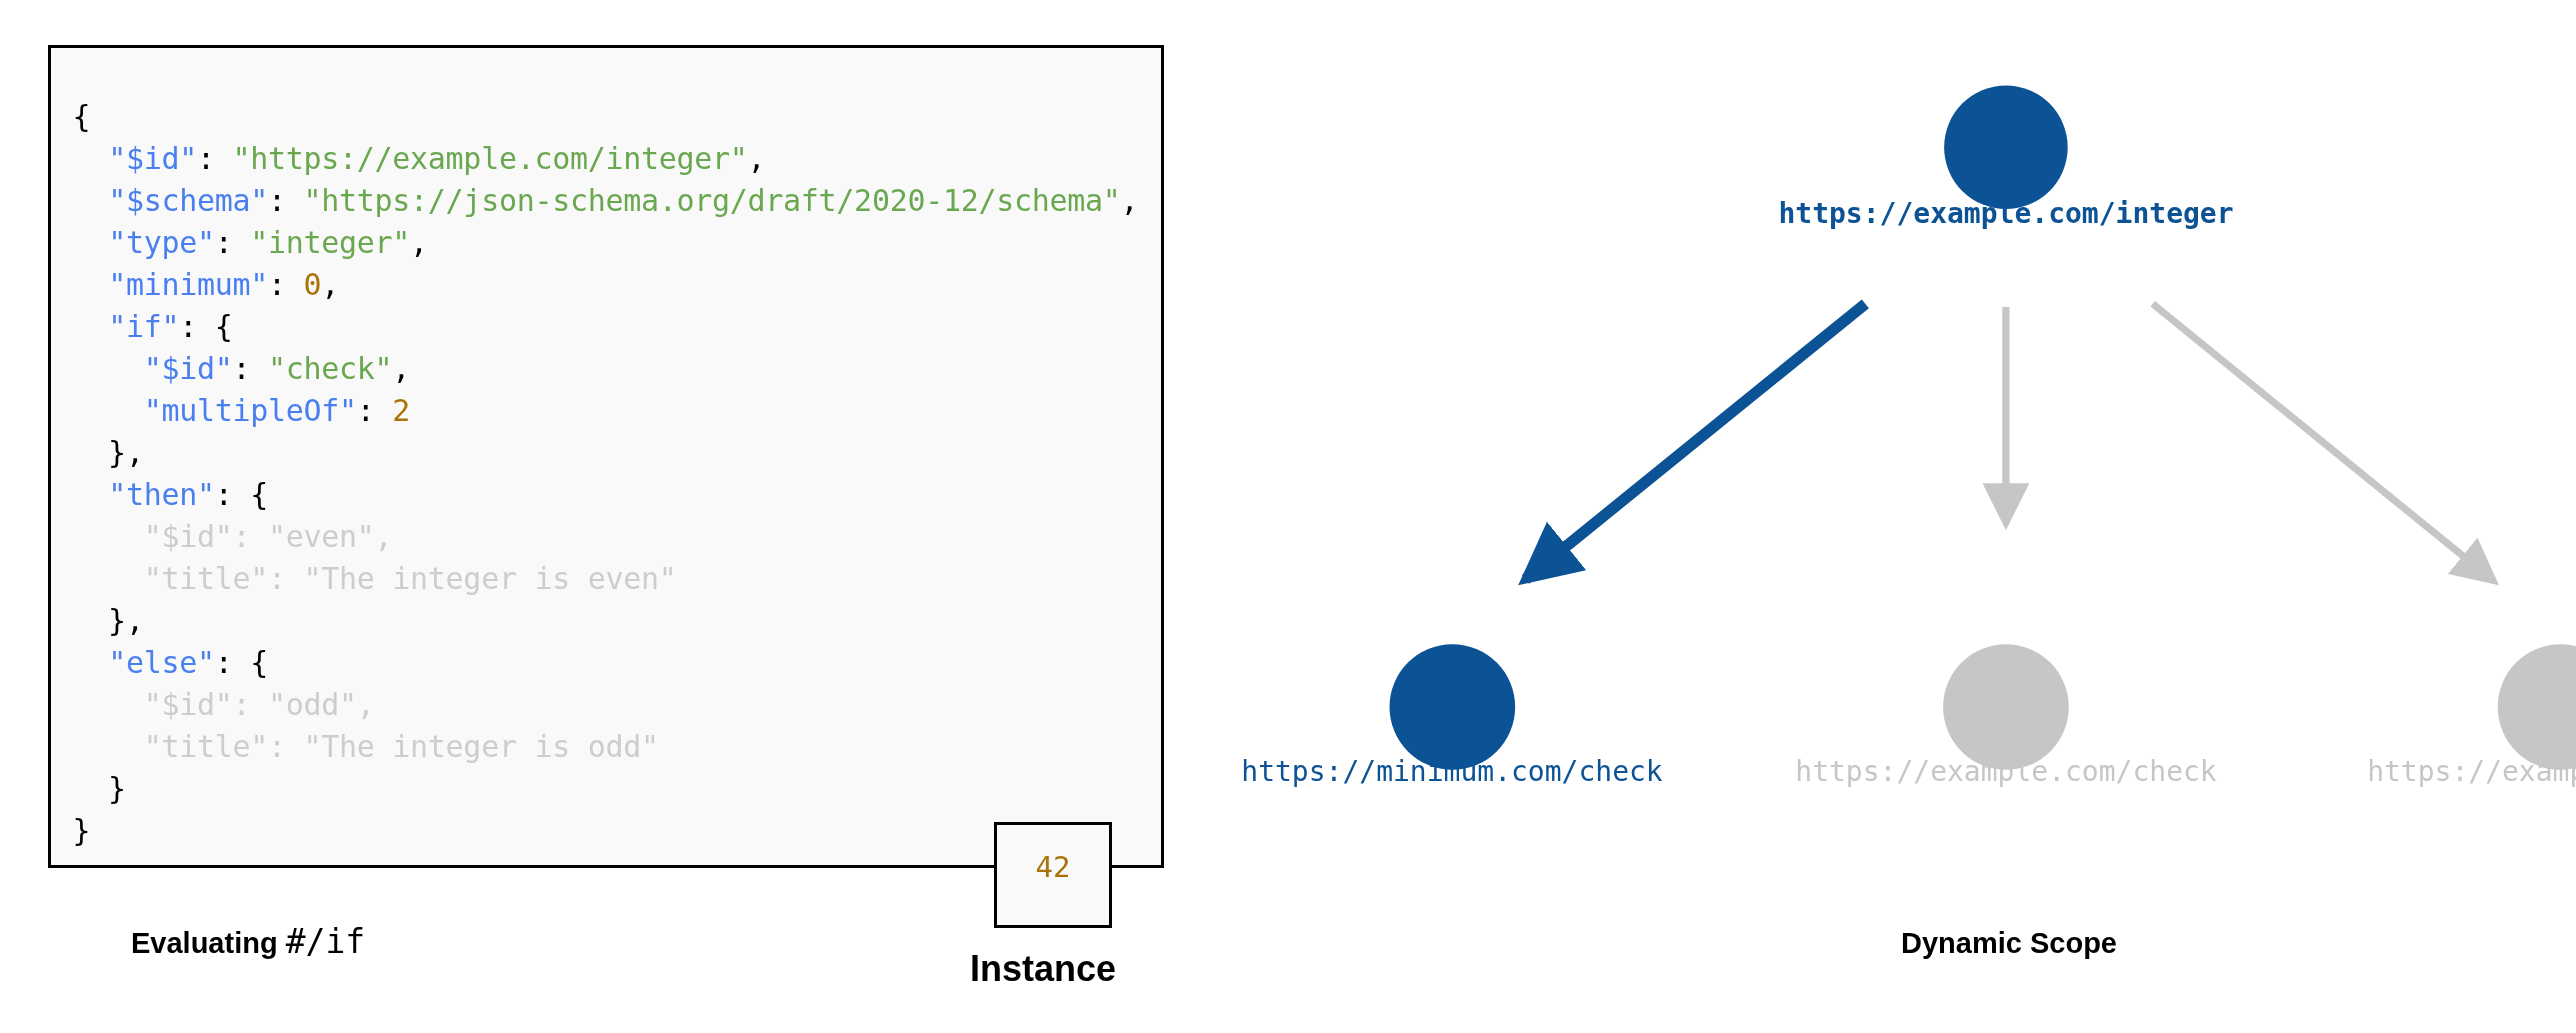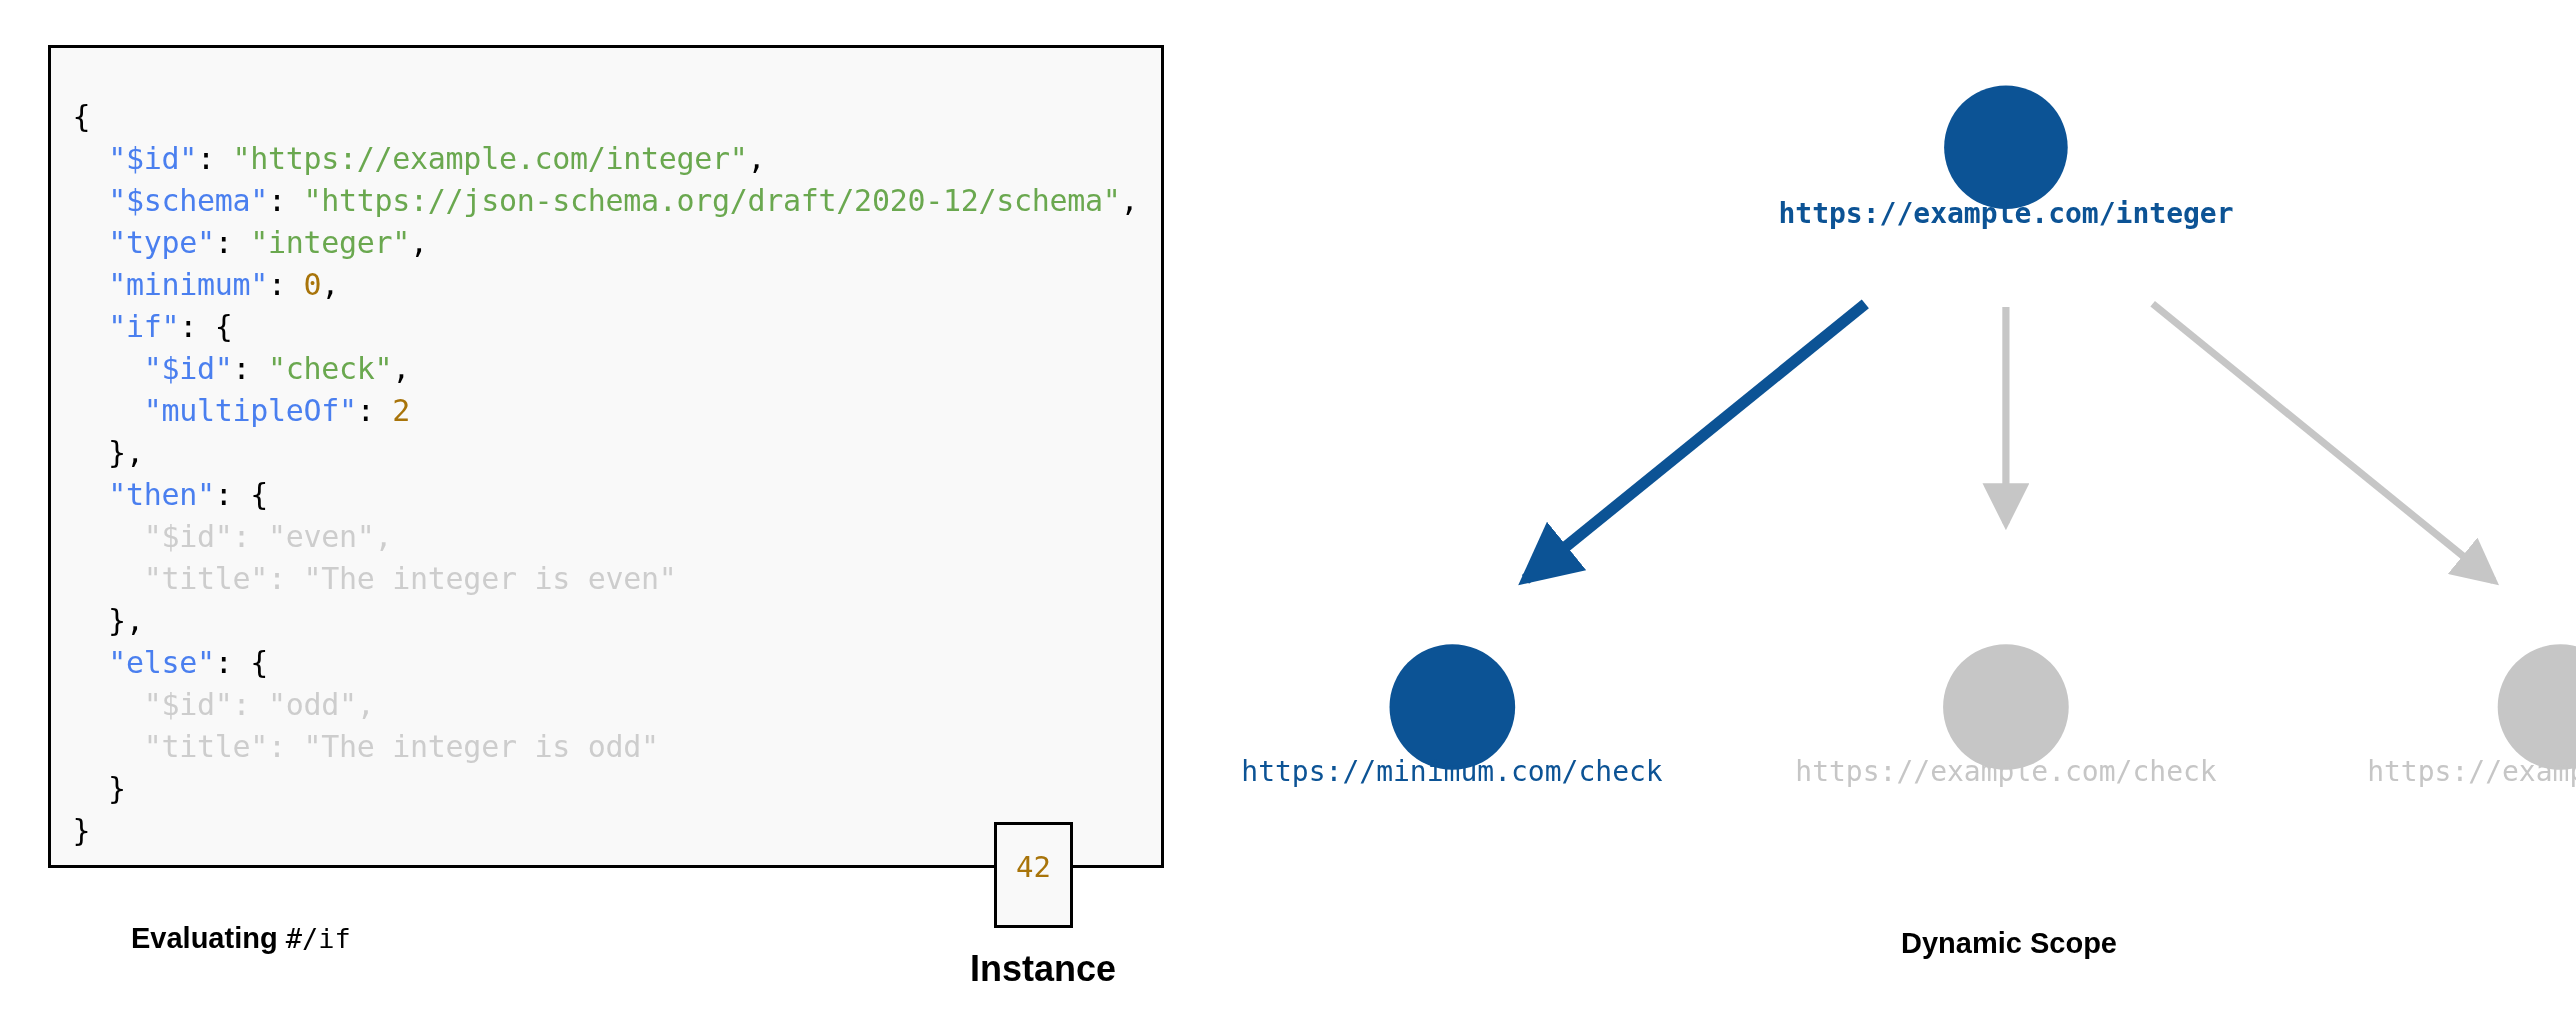--- a/index.html
+++ b/index.html
@@ -49,21 +49,21 @@
   .tok-num     { color: #a8740a; }
   .tok-punc    { color: #000000; }
   .dim         { color: #cdcdcd; }
   .dim .tok-key, .dim .tok-str, .dim .tok-num, .dim .tok-punc { color: #cdcdcd; }
 
   
   #instance-box {
     position: absolute;
     left: 994px;
     top: 822px;
-    width: 79px;
+    width: 118px;
     height: 106px;
     box-sizing: border-box;
     background: #f9f9f9;
     border: 3.6px solid #000000;
     display: flex;
     align-items: center;
     justify-content: center;
   }
   #instance-value {
     font-family: "DejaVu Sans Mono", "Liberation Mono", monospace;
@@ -87,21 +87,21 @@
     left: 131px;
     top: 922px;
     font-size: 29px;
     font-weight: bold;
     color: #000000;
     white-space: nowrap;
   }
   #eval-caption .mono {
     font-family: "DejaVu Sans Mono", "Liberation Mono", monospace;
     font-weight: normal;
-    font-size: 27px;
+    font-size: 33px;
   }
 
   
   #right-panel {
     position: absolute;
     left: 1185px; top: 0;
     width: 1648px; height: 1033px;
   }
   #graph-svg {
     position: absolute;

